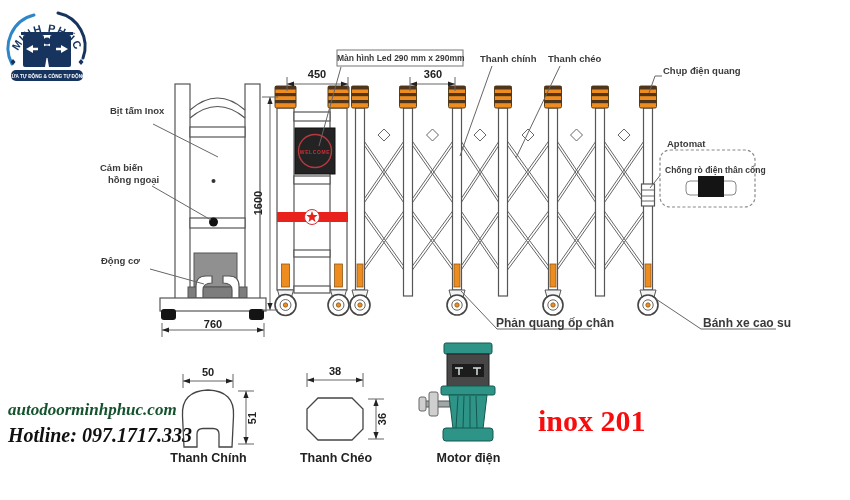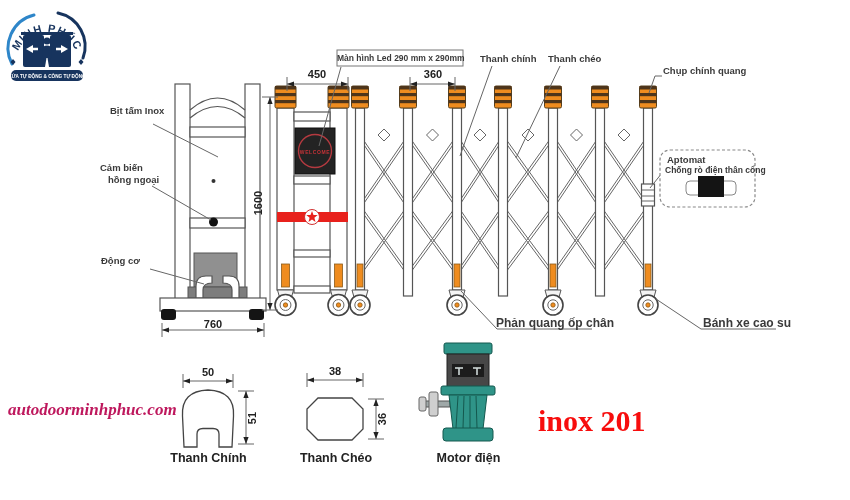--- a/index.html
+++ b/index.html
@@ -47,21 +47,21 @@
   .welcome{font:700 5px "Liberation Sans",sans-serif;fill:#c43237;letter-spacing:.6px;text-anchor:middle}
   .arctxt{font:700 11px "Liberation Sans",sans-serif;fill:#17345e;letter-spacing:1.2px;text-anchor:middle}
   .ribtxt{font:700 4.7px "Liberation Sans",sans-serif;fill:#fff;text-anchor:middle}
   .lbl{position:absolute;font:700 9.5px "Liberation Sans",sans-serif;color:#3a3a3a;white-space:nowrap}
   .lbl.s{font-size:8.5px}
   .lbl.m{font-size:12px}
   .dim{position:absolute;font:700 11px "Liberation Sans",sans-serif;color:#222;text-align:center}
   .rot{transform:rotate(-90deg)}
   .cap-txt{position:absolute;font:700 12.5px "Liberation Sans",sans-serif;color:#222;text-align:center;white-space:nowrap}
   .title{position:absolute;font:700 30px "Liberation Serif",serif;color:#f70d0d;white-space:nowrap;line-height:34px}
-  .site{position:absolute;font:italic 700 17px "Liberation Serif",serif;color:#be185d;white-space:nowrap}
+  .site{position:absolute;font:italic 700 17px "Liberation Serif",serif;color:#14532d;white-space:nowrap}
   .hot{position:absolute;font:italic 700 20px "Liberation Serif",serif;color:#101010;white-space:nowrap}
 </style>
 </head>
 <body>
 
 <div id="stage">
 
   <svg id="art" width="850" height="500" viewBox="0 0 850 500">
 
     <g id="lattice">
@@ -339,39 +339,40 @@
       <text class="arctxt"><textPath href="#arcp" startOffset="50%">MINH PHÚC</textPath></text>
       <text x="47" y="77.8" class="ribtxt">CỬA TỰ ĐỘNG &amp; CỔNG TỰ ĐỘNG</text>
     </g>
 
     <text x="315" y="153.5" class="welcome">WELCOME</text>
   </svg>
 
   <div class="lbl s" style="left:337px;top:53px;width:126px;text-align:center">Màn hình Led 290 mm x 290mm</div>
   <div class="lbl" style="left:480px;top:53px">Thanh chính</div>
   <div class="lbl" style="left:548px;top:53px">Thanh chéo</div>
-  <div class="lbl" style="left:663px;top:65px">Chụp chính quang</div>
+  <div class="lbl" style="left:663px;top:65px">Chụp điện quang</div>
   <div class="lbl" style="left:110px;top:105px">Bịt tấm Inox</div>
   <div class="lbl" style="left:100px;top:162px">Cảm biến</div>
   <div class="lbl" style="left:108px;top:174px">hồng ngoại</div>
   <div class="lbl" style="left:101px;top:255px">Động cơ</div>
-  <div class="lbl" style="left:667px;top:154px">Aptomat</div>
+  <div class="lbl" style="left:667px;top:138px">Aptomat</div>
   <div class="lbl s" style="left:665px;top:165px">Chống rò điện thân cổng</div>
   <div class="lbl m" style="left:496px;top:316px">Phản quang ốp chân</div>
   <div class="lbl m" style="left:703px;top:316px">Bánh xe cao su</div>
 
   <div class="dim" style="left:300px;top:68px;width:34px">450</div>
   <div class="dim" style="left:416px;top:68px;width:34px">360</div>
   <div class="dim rot" style="left:240px;top:197px;width:36px">1600</div>
   <div class="dim" style="left:196px;top:318px;width:34px">760</div>
   <div class="dim" style="left:191px;top:366px;width:34px">50</div>
   <div class="dim rot" style="left:234px;top:412px;width:36px">51</div>
   <div class="dim" style="left:318px;top:365px;width:34px">38</div>
   <div class="dim rot" style="left:364px;top:413px;width:36px">36</div>
 
   <div class="cap-txt" style="left:166px;top:451px;width:85px">Thanh Chính</div>
   <div class="cap-txt" style="left:297px;top:451px;width:78px">Thanh Chéo</div>
   <div class="cap-txt" style="left:426px;top:451px;width:85px">Motor điện</div>
 
   <div class="title" style="left:538px;top:404px">inox 201</div>
 
   <div class="site" style="left:8px;top:400px">autodoorminhphuc.com</div>
+  <div class="hot" style="left:8px;top:424px">Hotline: 097.1717.333</div>
 </div>
 
 </body></html>

